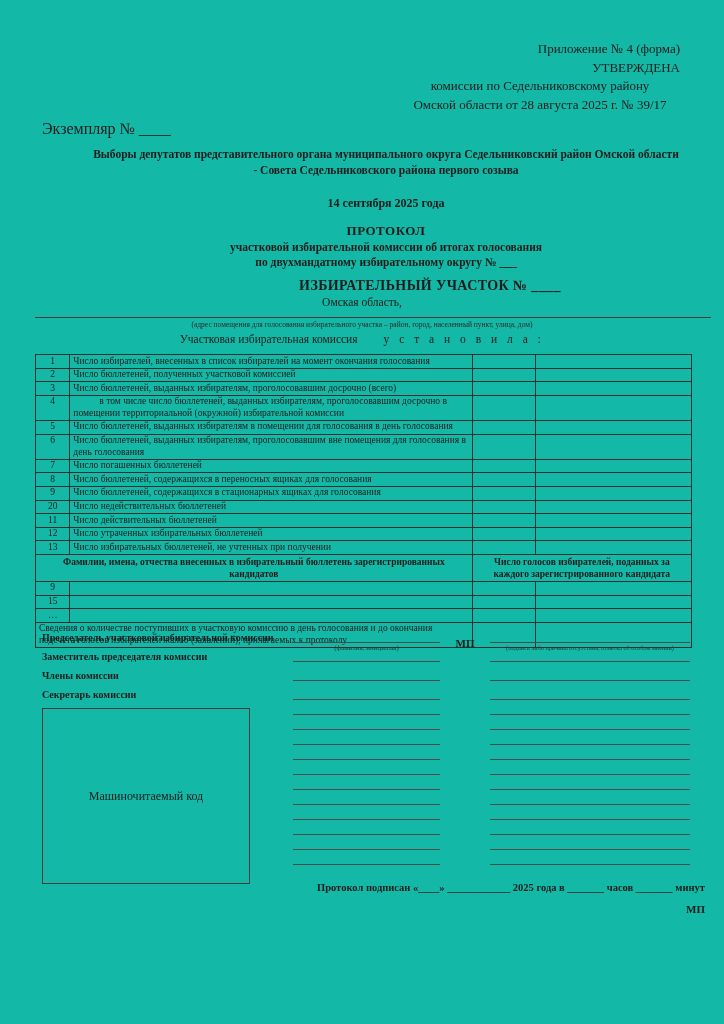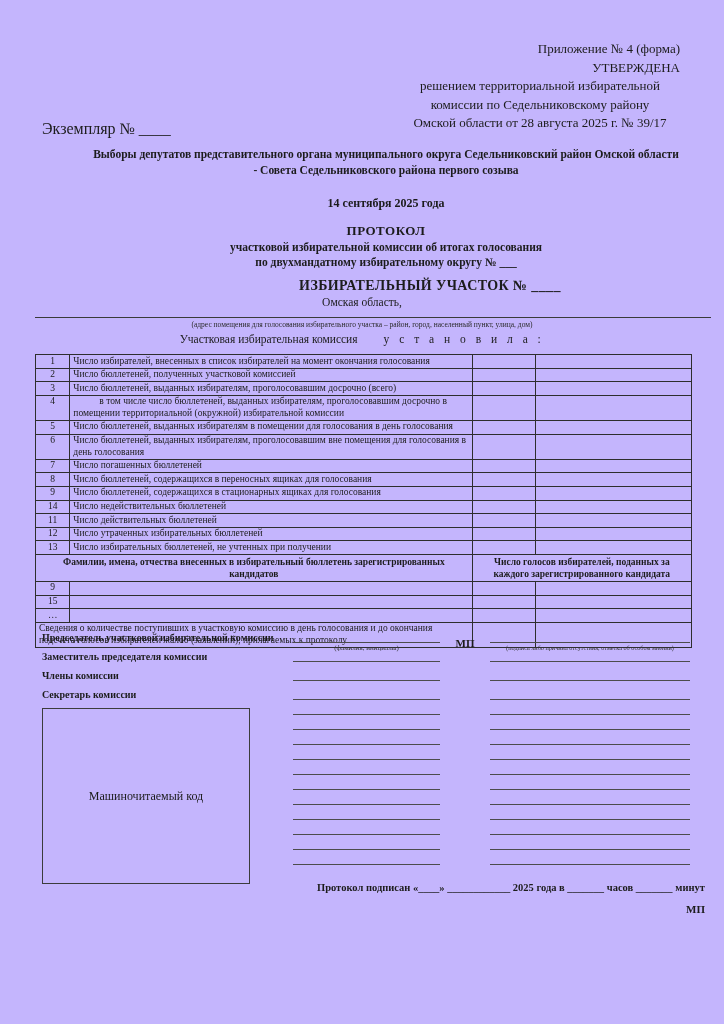--- a/index.html
+++ b/index.html
@@ -1,17 +1,17 @@
 <!DOCTYPE html>
 <html><head>
 <meta charset="utf-8">
 <style>
   html,body{margin:0;padding:0;background:#9a9a9a;}
   .page{
-    position:relative;width:724px;height:1024px;margin:0 auto;background:#c4b5fd;
+    position:relative;width:724px;height:1024px;margin:0 auto;background:#14b8a6;
     font-family:"Liberation Serif","DejaVu Serif",serif;color:#1c1c1c;overflow:hidden;
   }
   .abs{position:absolute;}
   .center{text-align:center;width:100%;}
   .b{font-weight:bold;padding-left:24px;}
 
   
   .hdr-top{top:40px;right:44px;text-align:right;font-size:13px;line-height:18.5px;}
   .hdr-bottom{top:77px;left:380px;width:320px;text-align:center;font-size:13px;line-height:18.5px;}
   .exemplar{top:120px;left:42px;font-size:16px;}
@@ -64,21 +64,20 @@
 </head>
 <body>
 
 <div class="page">
 
   <div class="abs hdr-top">
     <div>Приложение № 4 (форма)</div>
     <div>УТВЕРЖДЕНА</div>
   </div>
   <div class="abs hdr-bottom">
-    <div>решением территориальной избирательной</div>
     <div>комиссии по Седельниковскому району</div>
     <div>Омской области от 28 августа 2025 г. № 39/17</div>
   </div>
 
   <div class="abs exemplar">Экземпляр № ____</div>
 
   <div class="abs center election-title b">
     <div>Выборы депутатов представительного органа муниципального округа Седельниковский район Омской области</div>
     <div>- Совета Седельниковского района первого созыва</div>
   </div>
@@ -150,21 +149,21 @@
           <td class="c-v1">&nbsp;</td>
           <td class="c-v2">&nbsp;</td>
         </tr>
         <tr>
           <td class="c-num">9</td>
           <td class="c-desc">Число бюллетеней, содержащихся в стационарных ящиках для голосования</td>
           <td class="c-v1">&nbsp;</td>
           <td class="c-v2">&nbsp;</td>
         </tr>
         <tr>
-          <td class="c-num">14</td>
+          <td class="c-num">20</td>
           <td class="c-desc">Число недействительных бюллетеней</td>
           <td class="c-v1">&nbsp;</td>
           <td class="c-v2">&nbsp;</td>
         </tr>
         <tr>
           <td class="c-num">11</td>
           <td class="c-desc">Число действительных бюллетеней</td>
           <td class="c-v1">&nbsp;</td>
           <td class="c-v2">&nbsp;</td>
         </tr>

